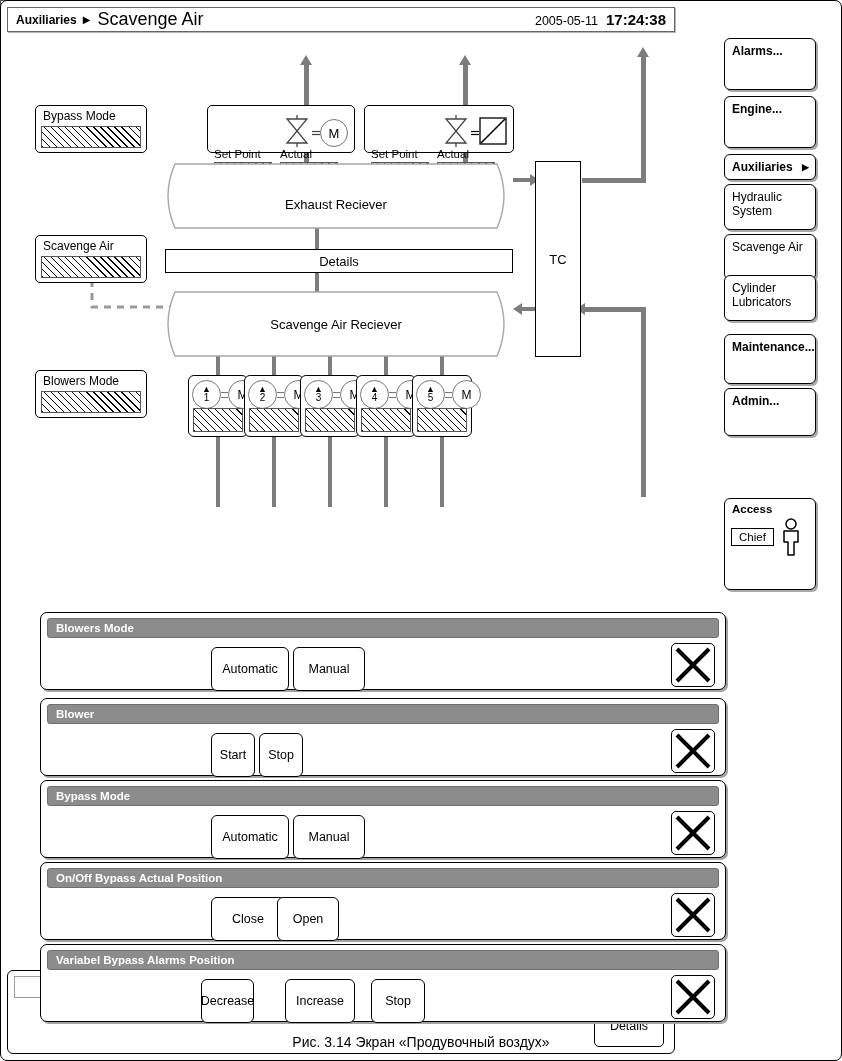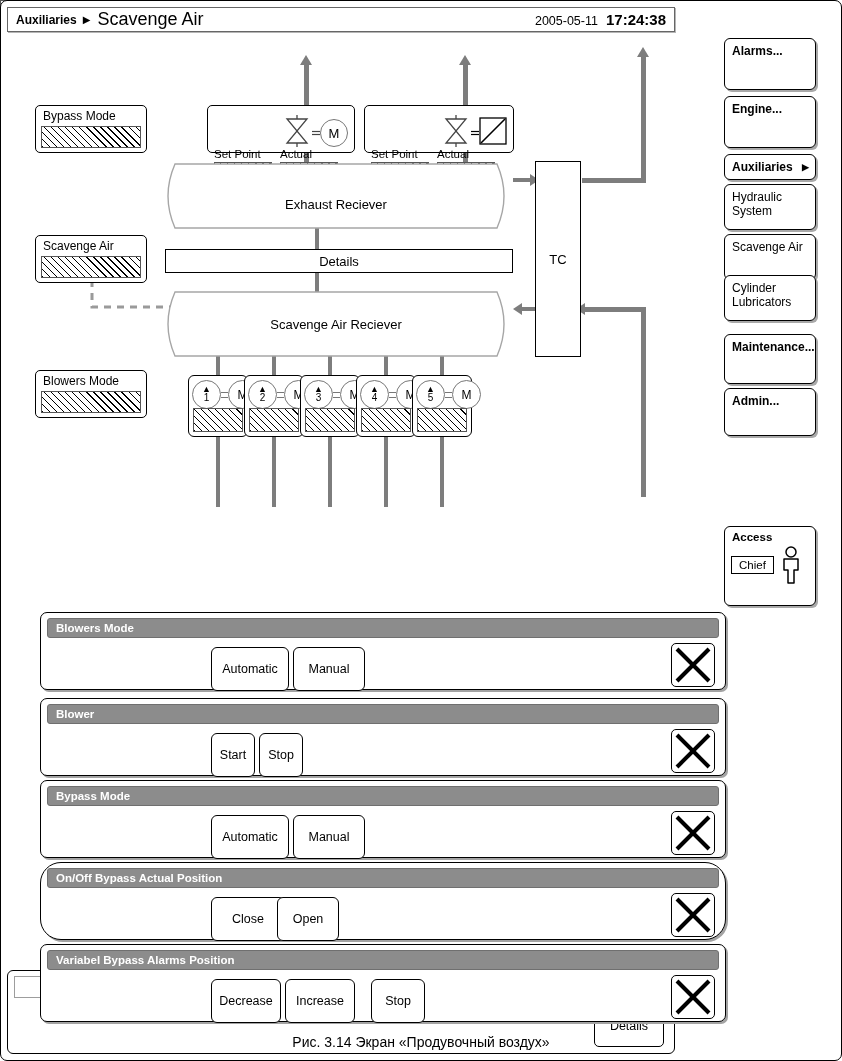--- a/index.html
+++ b/index.html
@@ -415,21 +415,21 @@
   <div class="navbtn" style="top:237px;height:46px;">
     <span>Cylinder Lubricators</span>
   </div>
   <div class="navbtn bold" style="top:296px;height:50px;">
     <span>Maintenance...</span>
   </div>
   <div class="navbtn bold" style="top:350px;height:48px;">
     <span>Admin...</span>
   </div>
 
-  <div id="accessbox" style="top:488px;height:80px;border-radius:6px;">
+  <div id="accessbox" style="top:460px;height:92px;border-radius:6px;">
     <div class="atitle">Access</div>
     <div class="arow">
       <span id="chiefbtn">Chief</span>
       <span class="person">
         <svg width="22" height="38" viewBox="0 0 22 38">
             <circle cx="11" cy="6" r="5" fill="#fff" stroke="#000" stroke-width="1.5"></circle>
             <path d="M4,13 L18,13 L18,24 L14,24 L14,37 L8,37 L8,24 L4,24 Z" fill="#fff" stroke="#000" stroke-width="1.5" stroke-linejoin="round"></path>
           </svg>
       </span>
     </div>
@@ -471,38 +471,38 @@
     <div class="dbtn" style="left:252px;width:72px;">Manual</div>
     <div class="xbtn">
         <svg width="42" height="42" viewBox="0 0 42 42">
           <line x1="5" y1="5" x2="37" y2="37" stroke="#000" stroke-width="4"></line>
           <line x1="37" y1="5" x2="5" y2="37" stroke="#000" stroke-width="4"></line>
         </svg>
       </div>
   </div>
 </div>
 
-<div class="dialog" style="top:862px;height:78px;border-radius:21px;">
+<div class="dialog" style="top:862px;height:78px;">
   <div class="dlg-title">On/Off Bypass Actual Position</div>
   <div class="dlg-body">
     <div class="dbtn" style="left:170px;width:74px;">Close</div>
     <div class="dbtn" style="left:236px;width:62px;">Open</div>
     <div class="xbtn">
         <svg width="42" height="42" viewBox="0 0 42 42">
           <line x1="5" y1="5" x2="37" y2="37" stroke="#000" stroke-width="4"></line>
           <line x1="37" y1="5" x2="5" y2="37" stroke="#000" stroke-width="4"></line>
         </svg>
       </div>
   </div>
 </div>
 
 <div class="dialog" style="top:944px;height:78px;">
   <div class="dlg-title">Variabel Bypass Alarms Position</div>
   <div class="dlg-body">
-    <div class="dbtn" style="left:170px;width:70px;">Decrease</div>
+    <div class="dbtn" style="left:160px;width:53px;">Decrease</div>
     <div class="dbtn" style="left:244px;width:70px;">Increase</div>
     <div class="dbtn" style="left:330px;width:54px;">Stop</div>
     <div class="xbtn">
         <svg width="42" height="42" viewBox="0 0 42 42">
           <line x1="5" y1="5" x2="37" y2="37" stroke="#000" stroke-width="4"></line>
           <line x1="37" y1="5" x2="5" y2="37" stroke="#000" stroke-width="4"></line>
         </svg>
       </div>
   </div>
 </div>

